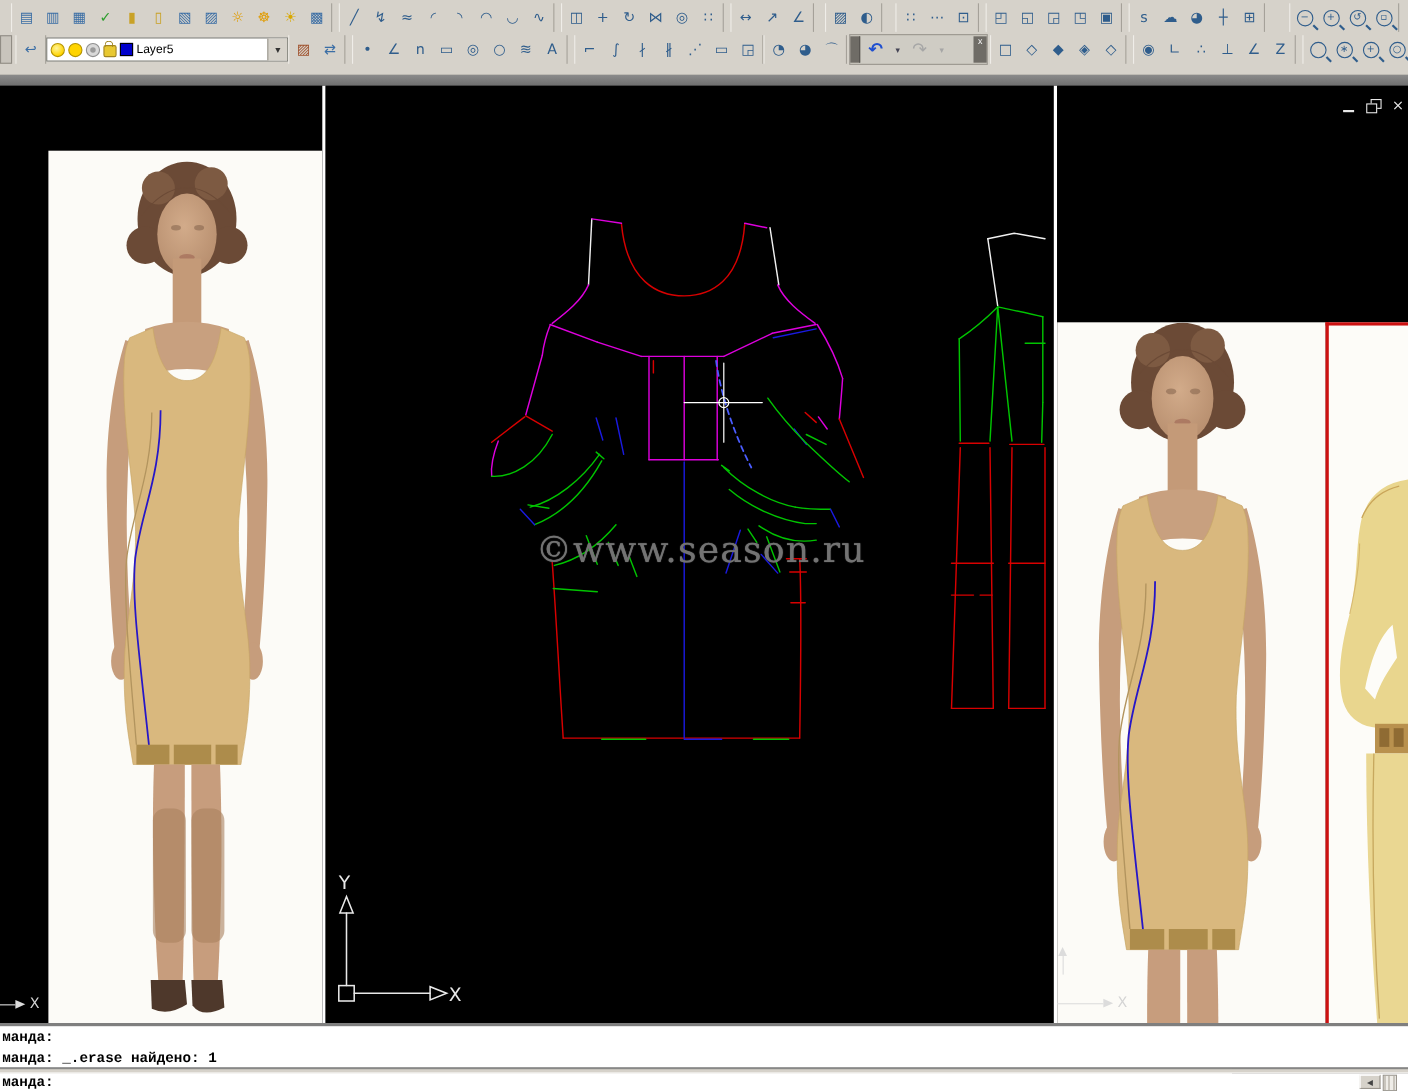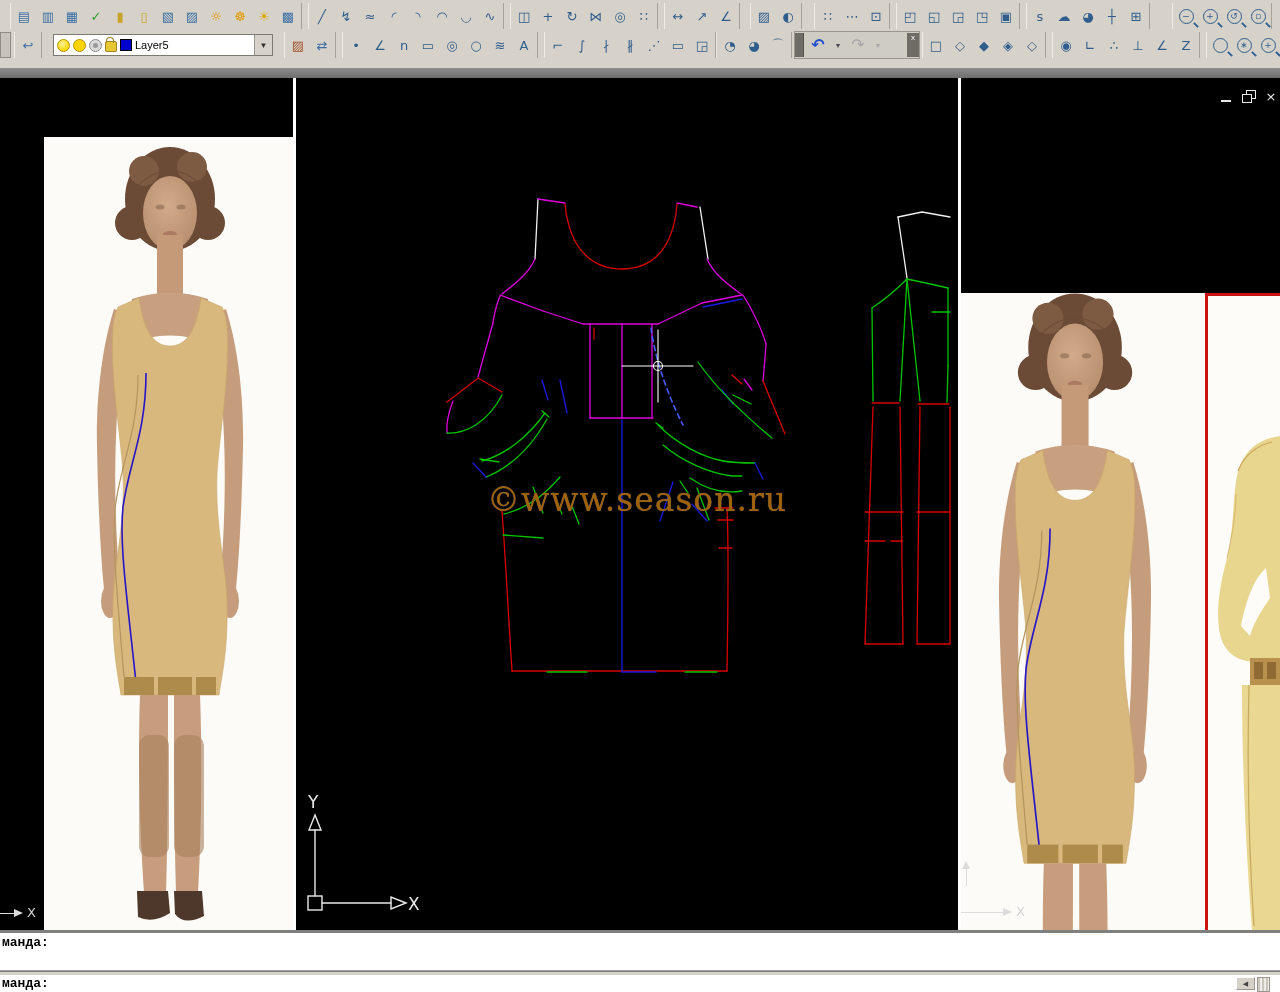--- a/index.html
+++ b/index.html
@@ -20,21 +20,21 @@
   .tsp{width:6px;height:26px;}
   .sliver{width:9px;height:24px;background:#c8c4bc;border:1px solid #908c84;margin-right:3px;}
   .lens{position:relative;width:13px;height:13px;border:1.6px solid #2f5d8c;border-radius:50%;
     display:flex;align-items:center;justify-content:center;}
   .lens::after{content:"";position:absolute;width:6px;height:2px;background:#2f5d8c;
     right:-6px;bottom:-3px;transform:rotate(45deg);}
   .lens .lg{font-size:9px;line-height:9px;color:#2f5d8c;}
 
   
   #layer-combo{display:flex;align-items:center;width:220px;height:22px;background:#fff;
-    border:1px solid #7a7a72;margin:0 11px;padding-left:3px;box-sizing:border-box;}
+    border:1px solid #7a7a72;margin:0 0;padding-left:3px;box-sizing:border-box;}
   .cico{display:inline-block;margin-right:3px;}
   #ci-bulb{width:11px;height:11px;border-radius:50%;background:radial-gradient(circle at 40% 35%,#fff49a,#ffd400 70%);border:1px solid #b59400;}
   #ci-sun{width:11px;height:11px;border-radius:50%;background:#ffd400;border:1px solid #b59400;}
   #ci-plot{width:11px;height:11px;border-radius:50%;background:#d9d9d9;border:1px solid #8f8f8f;position:relative;}
   #ci-plot::after{content:"";position:absolute;left:3px;top:3px;width:5px;height:5px;border-radius:50%;background:#9a9a9a;}
   #ci-lock{width:10px;height:9px;background:#e8c832;border:1px solid #a08420;border-radius:2px;position:relative;margin-top:3px;}
   #ci-lock::before{content:"";position:absolute;left:0px;top:-5px;width:6px;height:5px;
     border:1.5px solid #a08420;border-bottom:none;border-radius:4px 4px 0 0;}
   #ci-swatch{width:10px;height:10px;background:#0000cc;border:1px solid #000;}
   #layer-combo .lbl{font-size:11px;color:#000;flex-grow:1;}
@@ -66,21 +66,21 @@
   #vborder-1{left:293px;}
   #vborder-2{left:958px;}
 
   .photo{position:absolute;background:#fcfbf7;overflow:hidden;}
   #photo-left{left:44px;top:59px;width:249px;height:793px;}
   #photo-right{left:0px;top:215px;width:244px;height:637px;}
   #photo-suit{left:244px;top:215px;width:75px;height:637px;border-left:3px solid #cc1111;border-top:3px solid #cc1111;box-sizing:border-box;}
 
   
   #watermark{position:absolute;left:190px;top:402px;width:302px;text-align:center;
-    font-family:"DejaVu Serif",serif;font-size:33px;color:#a16207;letter-spacing:1px;
+    font-family:"DejaVu Serif",serif;font-size:33px;color:#737373;letter-spacing:1px;
     text-shadow:0 0 1px #6f6f6f;user-select:none;}
 
   
   #win-controls{position:absolute;left:259px;top:12px;display:flex;gap:8px;}
   .wc{width:14px;height:13px;position:relative;cursor:default;}
   #wc-min::after{content:"";position:absolute;left:1px;bottom:1px;width:10px;height:2px;background:#e8e8e8;}
   #wc-restore::before{content:"";position:absolute;left:4px;top:0px;width:8px;height:7px;border:1px solid #e8e8e8;}
   #wc-restore::after{content:"";position:absolute;left:0px;top:4px;width:8px;height:7px;border:1px solid #e8e8e8;background:#000;}
   #wc-close{color:#e8e8e8;font-size:13px;line-height:13px;text-align:center;font-family:"DejaVu Sans",sans-serif;}
 
@@ -726,20 +726,21 @@
     <div class="ucs-varr" style="left:1px;top:783px;"></div>
     <div class="ucs-h" style="left:0;top:834px;width:42px;"></div>
     <div class="ucs-arr" style="left:42px;top:830px;"></div>
     <div class="ucs-lbl" style="left:55px;top:826px;">X</div>
   </div>
 
   <div id="cmd">
     <div id="cmd-topborder"></div>
     <div id="cmd-history">
       <div>манда:</div>
+      <div>манда: _.erase найдено: 1</div>
     </div>
     <div id="cmd-divider"></div>
     <div id="cmd-input">манда:</div>
     <button id="cmd-scroll-left">◀</button>
     <div id="cmd-scroll-thumb"></div>
   </div>
 
 </div>
 
 </body></html>

